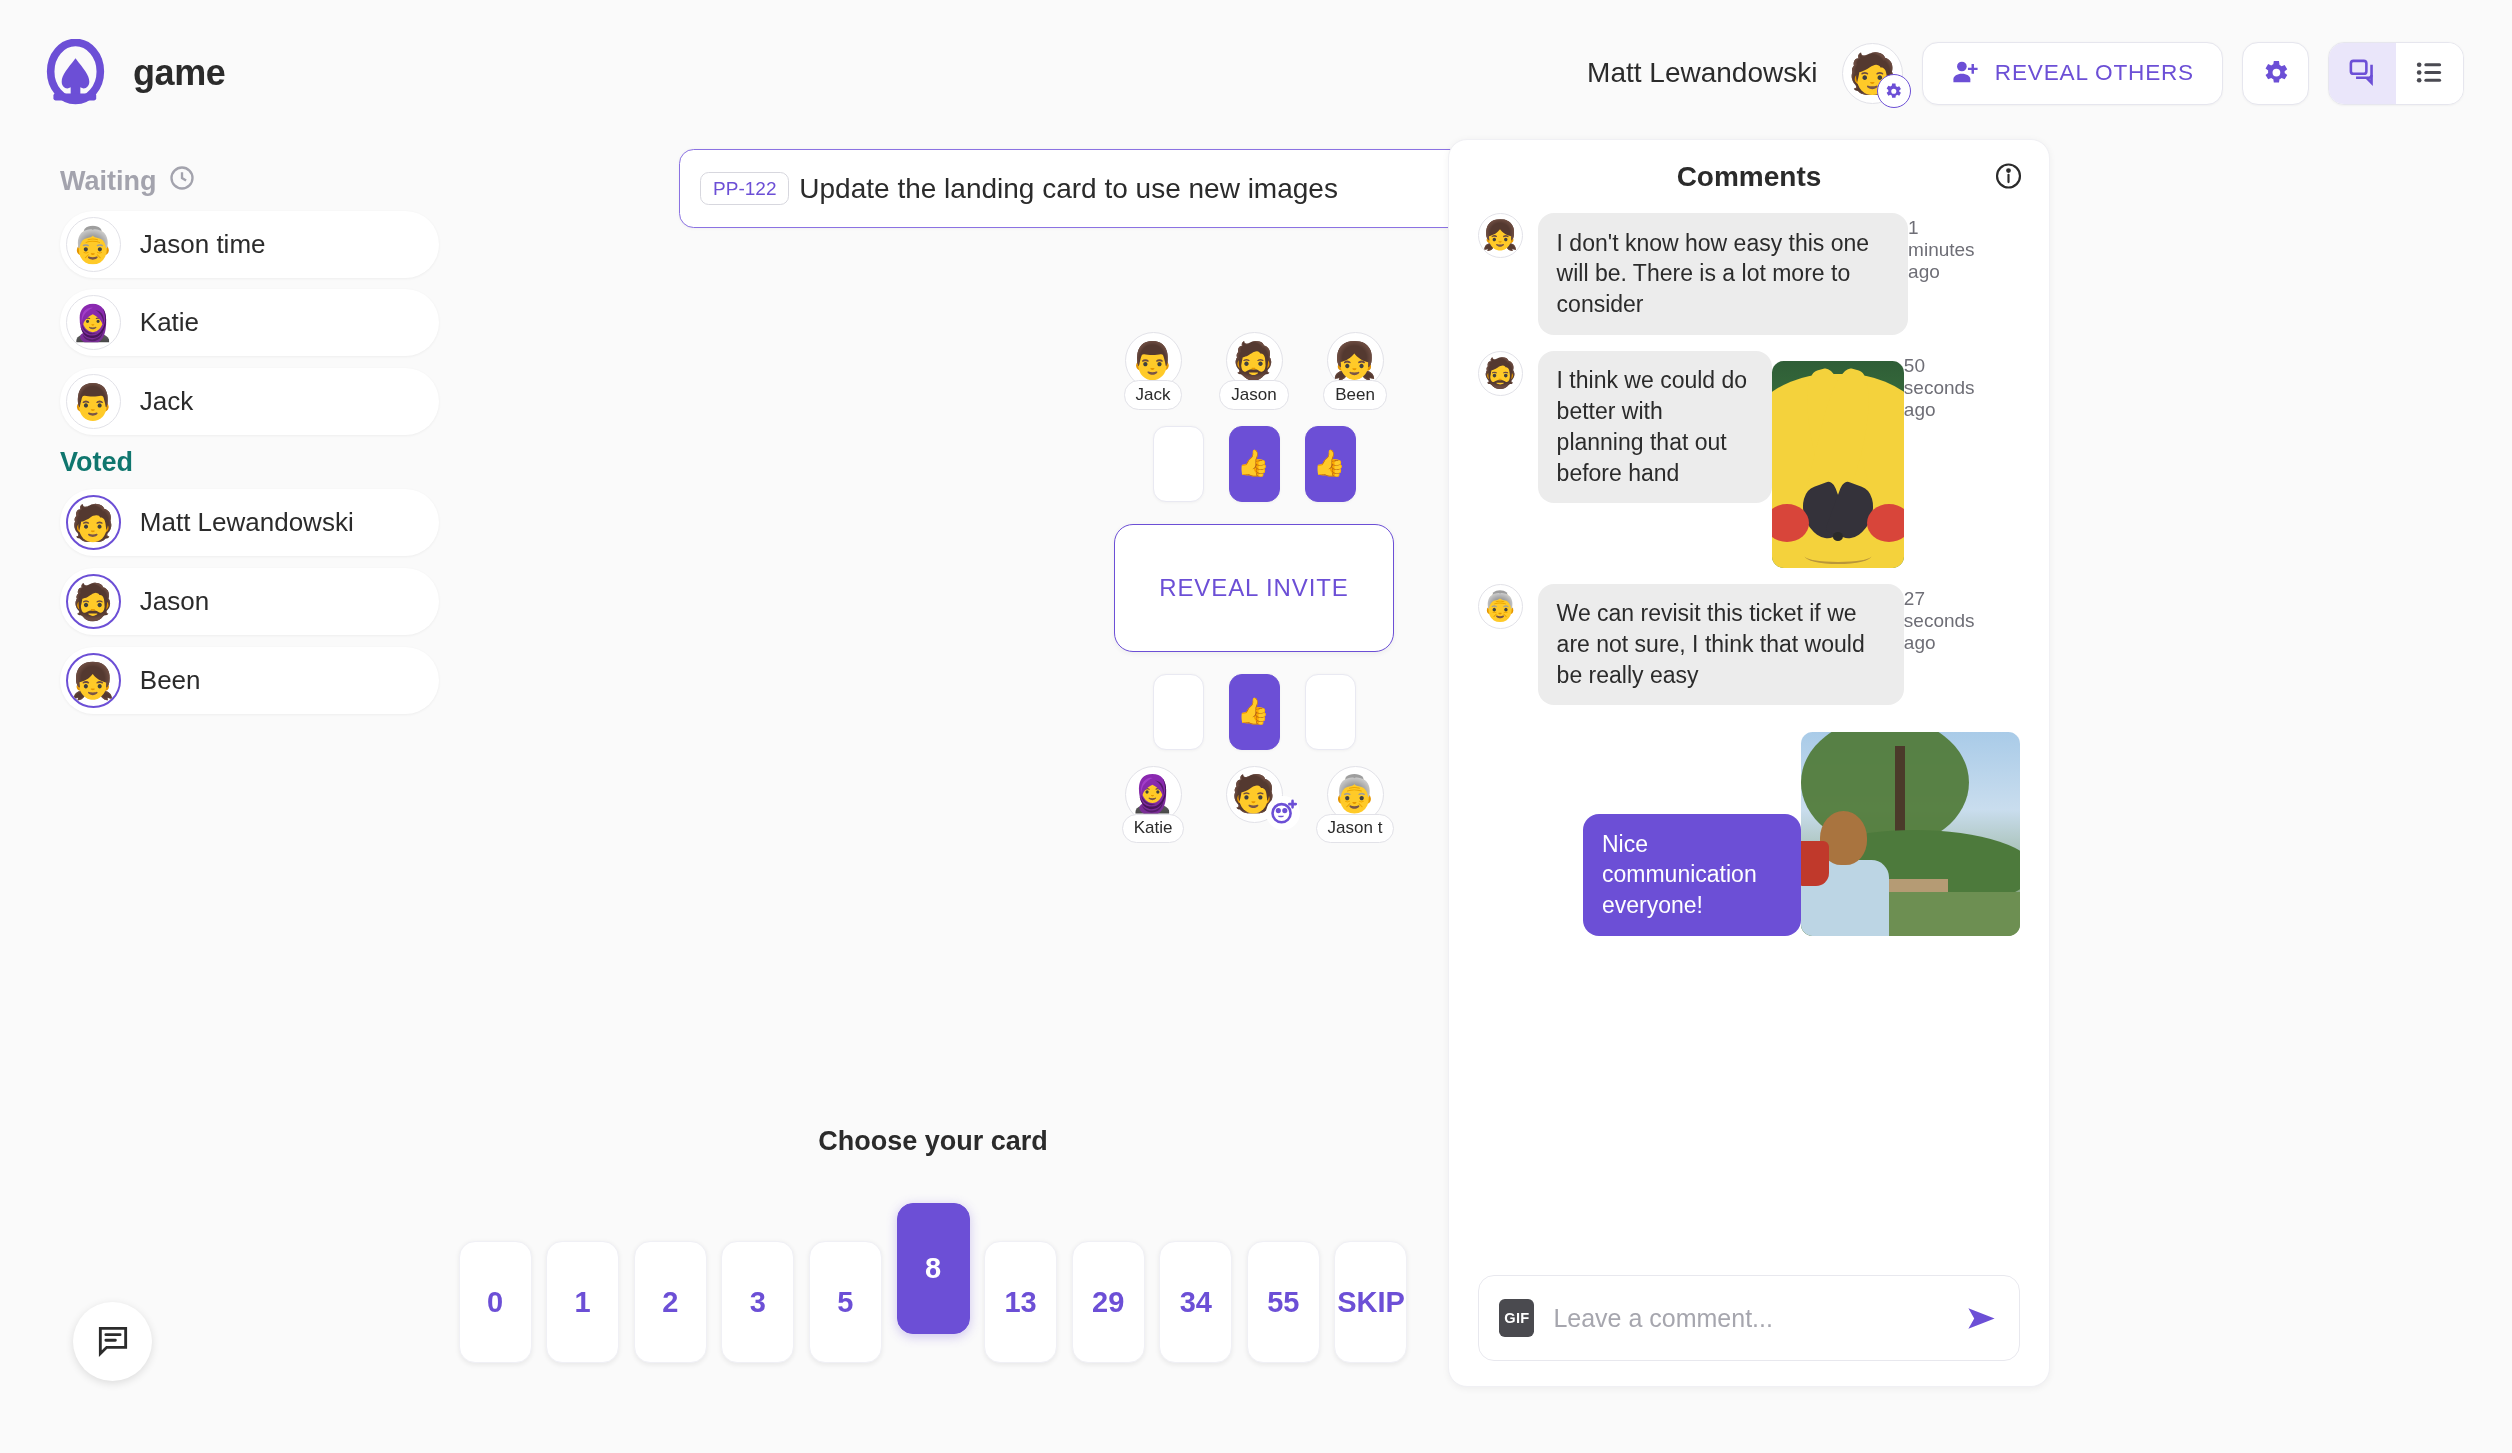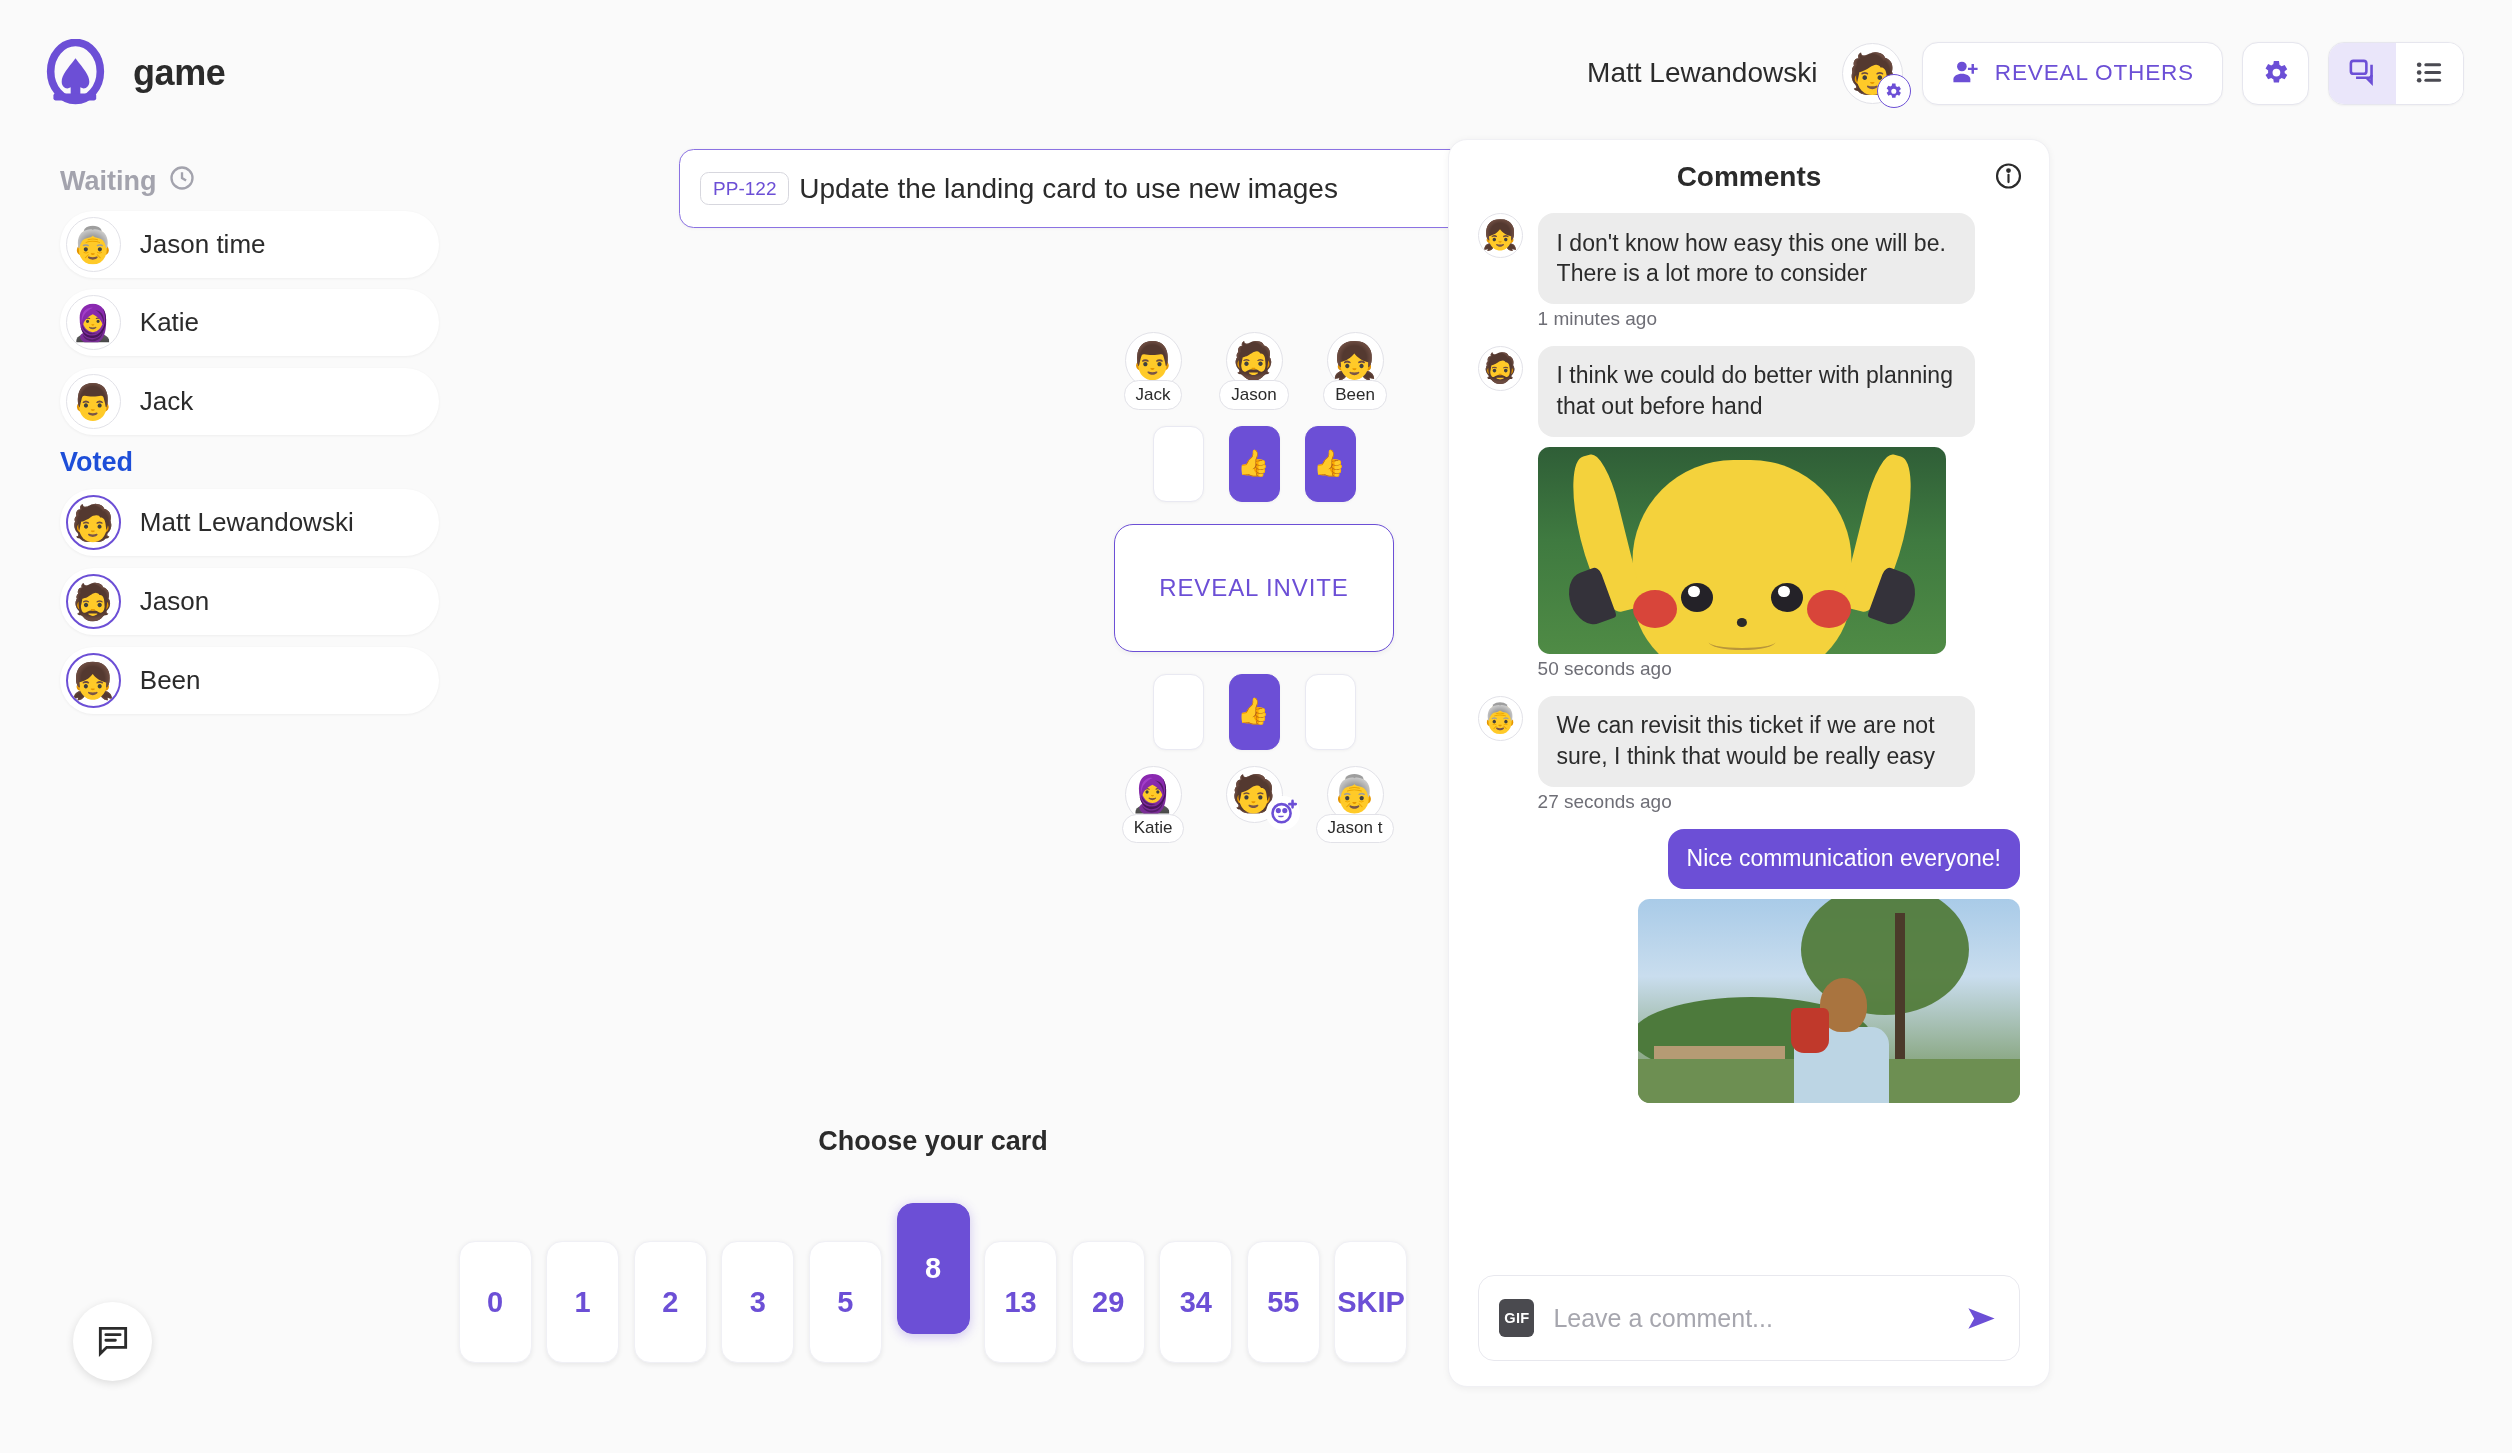--- a/index.html
+++ b/index.html
@@ -62,21 +62,21 @@
   }
   .toggle-btn.active { background: #eae6fa; }
 
   
   .sidebar { position: absolute; top: 164px; left: 60px; width: 379px; }
   .group-title {
     font-size: 27px; font-weight: 700; margin-bottom: 11.7px;
     display: flex; align-items: center; gap: 11.7px;
   }
   .group-title.waiting { color: #a3a3ad; }
-  .group-title.voted { color: #1d4ed8; }
+  .group-title.voted { color: #0f766e; }
   .player-row {
     height: 67px; background: #fff; border-radius: 34px;
     display: flex; align-items: center; gap: 19px;
     padding-left: 5.8px; margin-bottom: 11.7px;
     box-shadow: 0 0.7px 2.9px rgba(0,0,0,0.06);
   }
   .player-row .avatar { width: 55px; height: 55px; font-size: 35px; }
   .player-row .name { font-size: 26px; color: #2b2b2b; }
 
   
@@ -155,21 +155,21 @@
   }
   .panel-head {
     position: relative; height: 73px; flex: 0 0 auto;
     display: flex; align-items: center; justify-content: center;
   }
   .panel-title { font-size: 28px; font-weight: 700; color: #2b2b2b; }
   .info-icon { position: absolute; right: 26px; top: 50%; transform: translateY(-50%); cursor: pointer; }
   .thread { flex: 1 1 auto; padding: 0 29px; overflow: hidden; }
   .comment { display: flex; gap: 14.6px; margin-bottom: 16px; }
   .comment .avatar { width: 45px; height: 45px; font-size: 29px; flex: 0 0 auto; }
-  .bubble-col { display: flex; flex-direction: column; align-items: flex-start; max-width: 437px; }
+  .bubble-col { display: flex; flex-direction: row; align-items: flex-start; max-width: 437px; }
   .bubble {
     background: #ececec; border-radius: 16px; padding: 14.6px 19px;
     font-size: 23px; line-height: 1.34; color: #2b2b2b;
   }
   .bubble.mine { background: #6c4fd6; color: #fff; }
   .comment.mine { justify-content: flex-end; }
   .comment.mine .bubble-col { align-items: flex-end; }
   .time { font-size: 19px; color: #6e6e76; margin-top: 4px; }
   .media {
     margin-top: 10.2px; border-radius: 11.7px; overflow: hidden;

